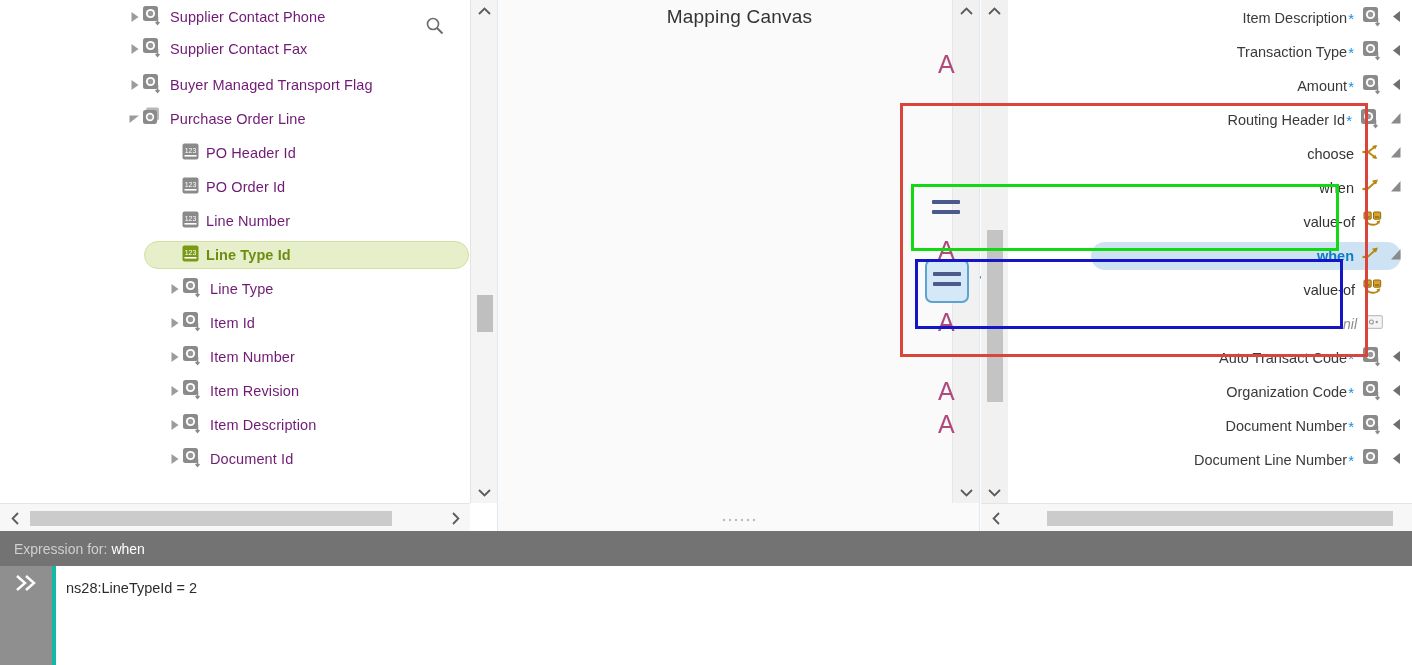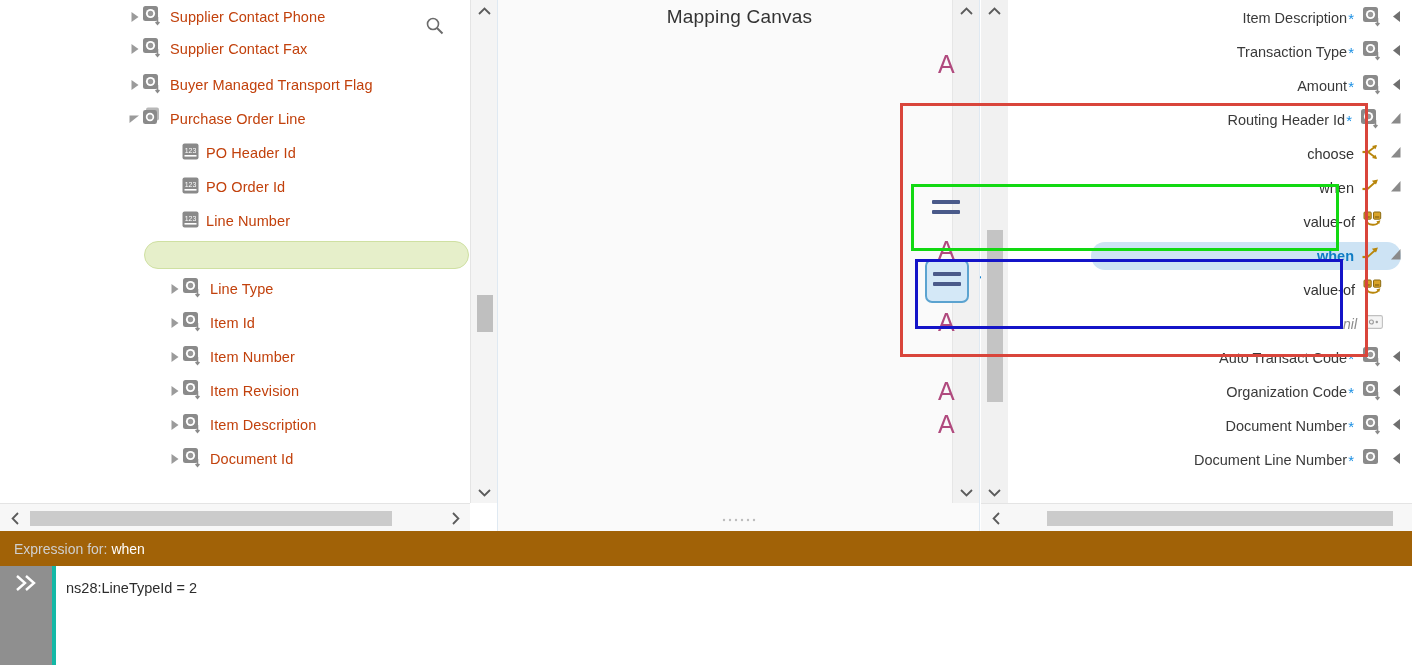--- a/index.html
+++ b/index.html
@@ -25,21 +25,21 @@
     position:absolute; left:0; width:470px; height:34px;
     display:flex; align-items:center;
   }
   .twisty {
     width:14px; height:34px; flex:0 0 14px;
     display:flex; align-items:center; justify-content:center;
   }
   .twisty svg { display:block; }
   .node-icon { flex:0 0 auto; margin-right:7px; display:block; }
   .node-label {
-    font-size:14.5px; color:#c2410c; white-space:nowrap; letter-spacing:.1px;
+    font-size:14.5px; color:#701a75; white-space:nowrap; letter-spacing:.1px;
   }
   .tree-row.selected .node-label { color:#6b8e12; font-weight:bold; }
   .sel-pill {
     position:absolute; left:144px; top:3px; width:325px; height:28px;
     background:#e6efca; border:1px solid #cfe0a2; border-radius:14px;
   }
 
   
   #search-icon { position:absolute; left:425px; top:16px; }
 
@@ -163,21 +163,21 @@
     position:absolute; left:925px; top:259px; width:44px; height:44px;
     background:#d4e8f7; border:2px solid #5ba3d0; border-radius:7px;
   }
 
   
   #lines { position:absolute; left:0; top:0; width:1412px; height:531px; pointer-events:none; }
 
   
   #expr-header {
     position:absolute; left:0; top:531px; width:1412px; height:35px;
-    background:#a16207; color:#e8e8e8; display:flex; align-items:center;
+    background:#737373; color:#e8e8e8; display:flex; align-items:center;
     padding-left:14px; font-size:14px;
   }
   #expr-header .lbl-dim { color:#cfcfcf; }
   #expr-header .lbl-val { color:#ffffff; margin-left:4px; }
   #expr-body {
     position:absolute; left:0; top:566px; width:1412px; height:99px; background:#14b8a6;
   }
   #expr-gutter {
     position:absolute; left:0; top:0; width:52px; height:99px; background:#8f8f8f;
     display:flex; align-items:flex-start; justify-content:center; padding-top:7px;
@@ -321,20 +321,29 @@
             <span class="node-icon"><svg width="17" height="17" viewBox="0 0 17 17">
                 <rect x="0.5" y="0.5" width="16" height="16" rx="2" fill="#8a8a8a"></rect>
                 <text x="8.5" y="9.5" font-size="7" fill="#ffffff" text-anchor="middle" font-family="Liberation Sans, sans-serif">123</text>
                 <rect x="2.5" y="12" width="12" height="1.6" fill="#ffffff"></rect>
               </svg></span>
             <span class="node-label">Line Number</span>
           </div>
         </div>
         <div class="tree-row selected" style="top:238px">
           <div class="sel-pill"></div>
+          <div style="position:absolute;left:168px;top:0;height:34px;display:flex;align-items:center;">
+            <span class="twisty"></span>
+            <span class="node-icon"><svg width="17" height="17" viewBox="0 0 17 17">
+                <rect x="0.5" y="0.5" width="16" height="16" rx="2" fill="#7a9a16"></rect>
+                <text x="8.5" y="9.5" font-size="7" fill="#ffffff" text-anchor="middle" font-family="Liberation Sans, sans-serif">123</text>
+                <rect x="2.5" y="12" width="12" height="1.6" fill="#ffffff"></rect>
+              </svg></span>
+            <span class="node-label">Line Type Id</span>
+          </div>
         </div>
         <div class="tree-row" style="top:272px">
           <div style="position:absolute;left:168px;top:0;height:34px;display:flex;align-items:center;">
             <span class="twisty">
               <svg width="10" height="12" viewBox="0 0 10 12">
                 <polygon points="1.5,1 8.5,6 1.5,11" fill="#9b9b9b"></polygon>
               </svg>
             </span>
             <span class="node-icon"><svg width="21" height="21" viewBox="0 0 21 21">
                 <rect x="1" y="1" width="15" height="15" rx="2.5" fill="#8a8a8a"></rect>

